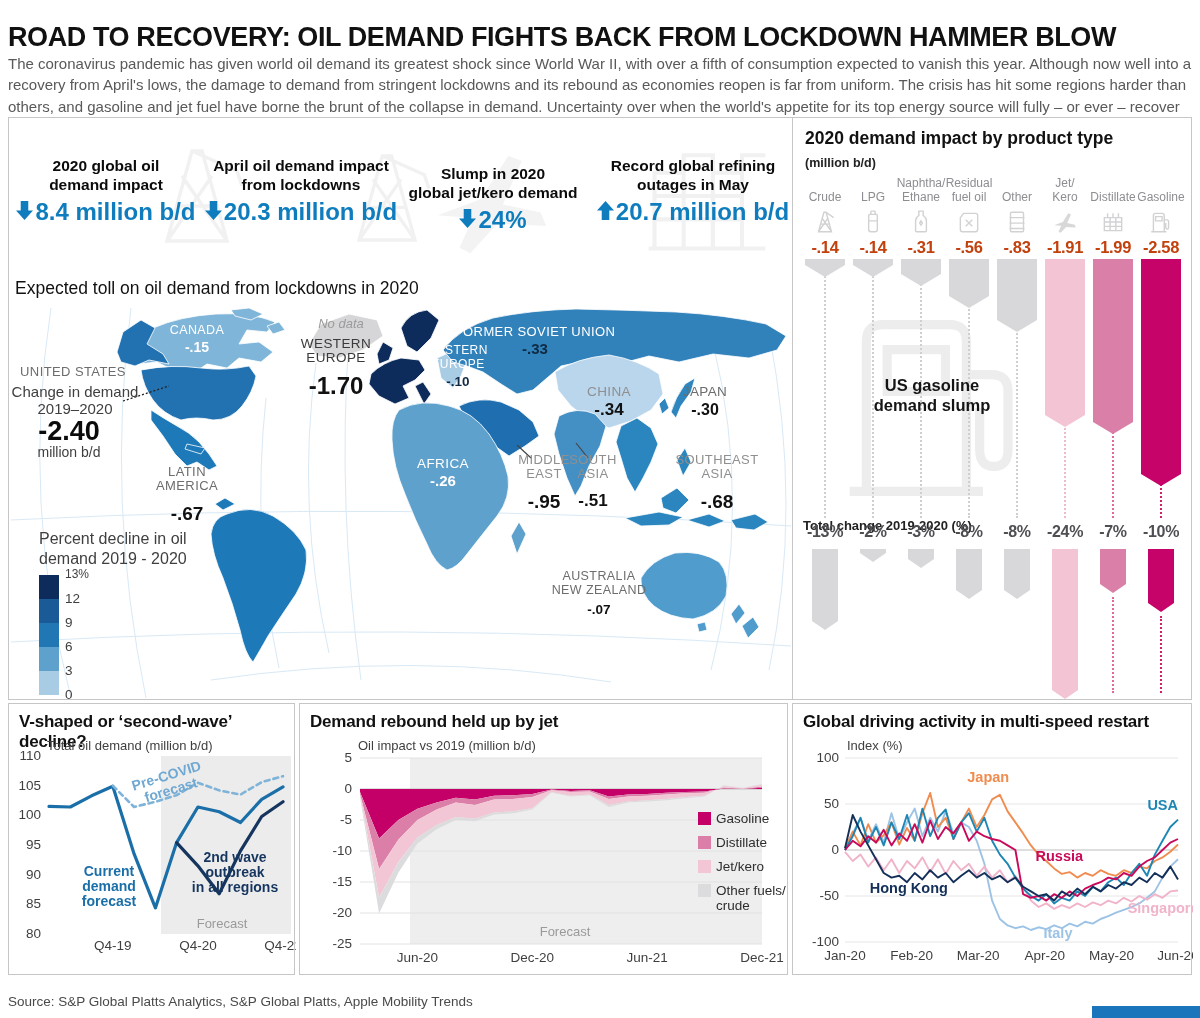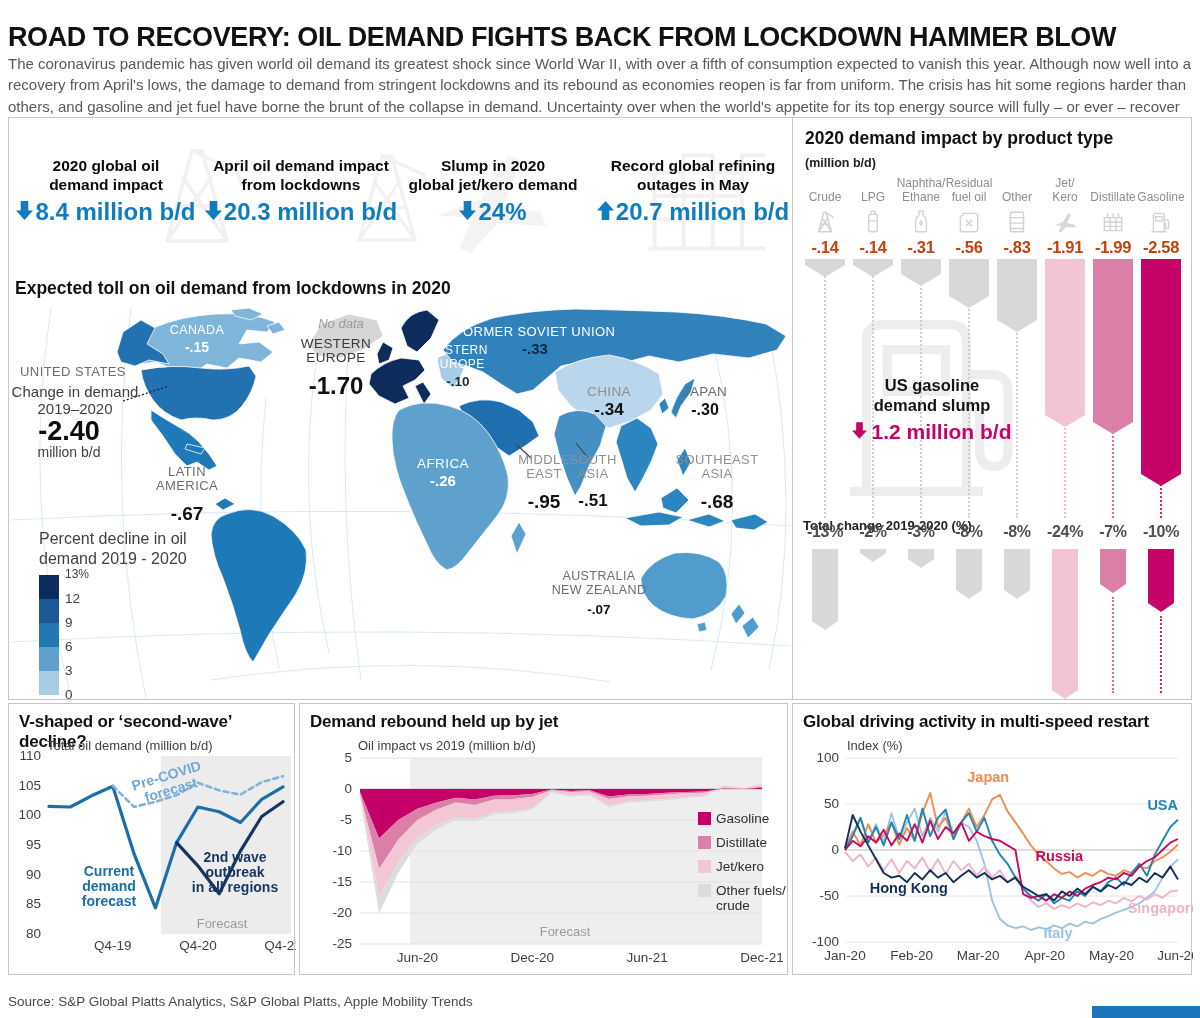--- a/index.html
+++ b/index.html
@@ -6,21 +6,21 @@
   body{width:1200px;height:1018px;position:relative;font-family:"Liberation Sans",sans-serif;color:#222;overflow:hidden;}
   .abs{position:absolute;}
   #page-title{left:8px;top:4px;width:1188px;font-size:27px;font-weight:bold;letter-spacing:-0.4px;color:#111;}
   #intro{left:8px;top:38px;width:1186px;font-size:15px;line-height:1.43;color:#595959;}
   .panel{border:1px solid #c6c6c6;background:#fff;box-sizing:border-box;}
   #top-box{left:8px;top:117px;width:1184px;height:583px;}
   #right-panel{left:783px;top:0;width:399px;height:581px;border-left:1px solid #c6c6c6;}
   .stat{width:210px;text-align:center;}
   .stat-label{font-size:15.5px;font-weight:bold;line-height:1.25;color:#0b0b0b;white-space:pre-line;}
   .stat-value{font-size:24px;font-weight:bold;margin-top:3px;display:flex;align-items:center;justify-content:center;gap:2px;}
-  #map-title{left:6px;top:160px;font-size:17.5px;font-weight:bold;color:#111;}
+  #map-title{left:6px;top:160px;font-size:17.5px;font-weight:normal;color:#111;}
   #map-wrap{left:2px;top:190px;width:780px;height:390px;}
   .leg-title{font-size:16px;color:#3f3f3f;line-height:1.25;white-space:pre-line;}
   
   .p-title{position:absolute;left:12px;top:10px;font-size:17.5px;font-weight:bold;color:#111;}
   .p-unit{position:absolute;left:12px;top:38px;font-size:12.5px;font-weight:bold;color:#222;}
   #product-cols{position:absolute;left:8px;top:54px;width:384px;height:346px;}
   .pcol{position:absolute;top:0;width:48px;text-align:center;}
   .pcol-name{position:absolute;top:0;left:0;width:100%;height:32px;font-size:12px;color:#8d8d92;line-height:1.12;white-space:pre-line;display:flex;flex-direction:column;justify-content:flex-end;align-items:center;}
   .pcol-icon{position:absolute;top:37px;left:11px;width:26px;height:26px;}
   .pcol-value{position:absolute;top:66px;left:-4px;width:56px;font-size:16.5px;font-weight:bold;color:#c2410c;letter-spacing:-0.3px;}
@@ -79,21 +79,21 @@
       <div class="abs stat" style="left: 187px; top: 38px;">
         <div class="stat-label">April oil demand impact
 from lockdowns</div>
         <div class="stat-value" style="color: rgb(15, 125, 189);">
           <span><svg width="17" height="19" viewBox="0 0 18 20">
               <path d="M5 0 H13 V10 H18 L9 20 L0 10 H5 Z" fill="#0f7dbd"></path>
             </svg></span>
           <span>20.3 million b/d</span>
         </div>
       </div>
-      <div class="abs stat" style="left: 379px; top: 38px;">
+      <div class="abs stat" style="left: 379px; top: 46px;">
         <div class="stat-label">Slump in 2020
 global jet/kero demand</div>
         <div class="stat-value" style="color: rgb(15, 125, 189);">
           <span><svg width="17" height="19" viewBox="0 0 18 20">
               <path d="M5 0 H13 V10 H18 L9 20 L0 10 H5 Z" fill="#0f7dbd"></path>
             </svg></span>
           <span>24%</span>
         </div>
       </div>
       <div class="abs stat" style="left: 579px; top: 38px;">
@@ -290,26 +290,20 @@
               <path d="M5 21 V6 Q5 4 7 4 H13 Q15 4 15 6 V21 Z M7 7 H13 V11 H7 Z M3 21 H17 M15 10 H17.5 Q19 10 19 12 V17 Q19 18.5 17.7 18.5 Q16.4 18.5 16.4 17 V13" fill="none" stroke="#d2d2d5" stroke-width="1.3"></path>
             </svg></div>
           <div class="pcol-value">-2.58</div>
           <div class="pdot" style="left: 23px; top: 308px; height: 38px; border-left-color: rgb(207, 33, 104);"></div>
           <div class="pbar chev" style="height: 227px; background: rgb(197, 3, 104);"></div>
         </div>
       </div>
     <div id="callout">
       <div class="c1"><span>US gasoline</span><br>
       <span>demand slump</span></div>
-      <div class="cv" style="color:#c50368;">
-        <span id="callout-arrow"><svg width="15" height="17" viewBox="0 0 18 20">
-              <path d="M5 0 H13 V10 H18 L9 20 L0 10 H5 Z" fill="#c50368"></path>
-            </svg></span>
-        <span>1.2 million b/d</span>
-      </div>
     </div>
     <div class="p-pct-title">Total change 2019-2020 (%)</div>
     <div id="pct-area">
         <div class="pct-label" style="left: 4px;">-13%</div>
         <div class="pct-bar chev-sm" style="left: 19px; height: 81px; background: rgb(216, 216, 219);"></div>
         <div class="pct-label" style="left: 52px;">-2%</div>
         <div class="pct-bar chev-sm" style="left: 67px; height: 13px; background: rgb(216, 216, 219);"></div>
         <div class="pct-label" style="left: 100px;">-3%</div>
         <div class="pct-bar chev-sm" style="left: 115px; height: 19px; background: rgb(216, 216, 219);"></div>
         <div class="pct-label" style="left: 148px;">-8%</div>

